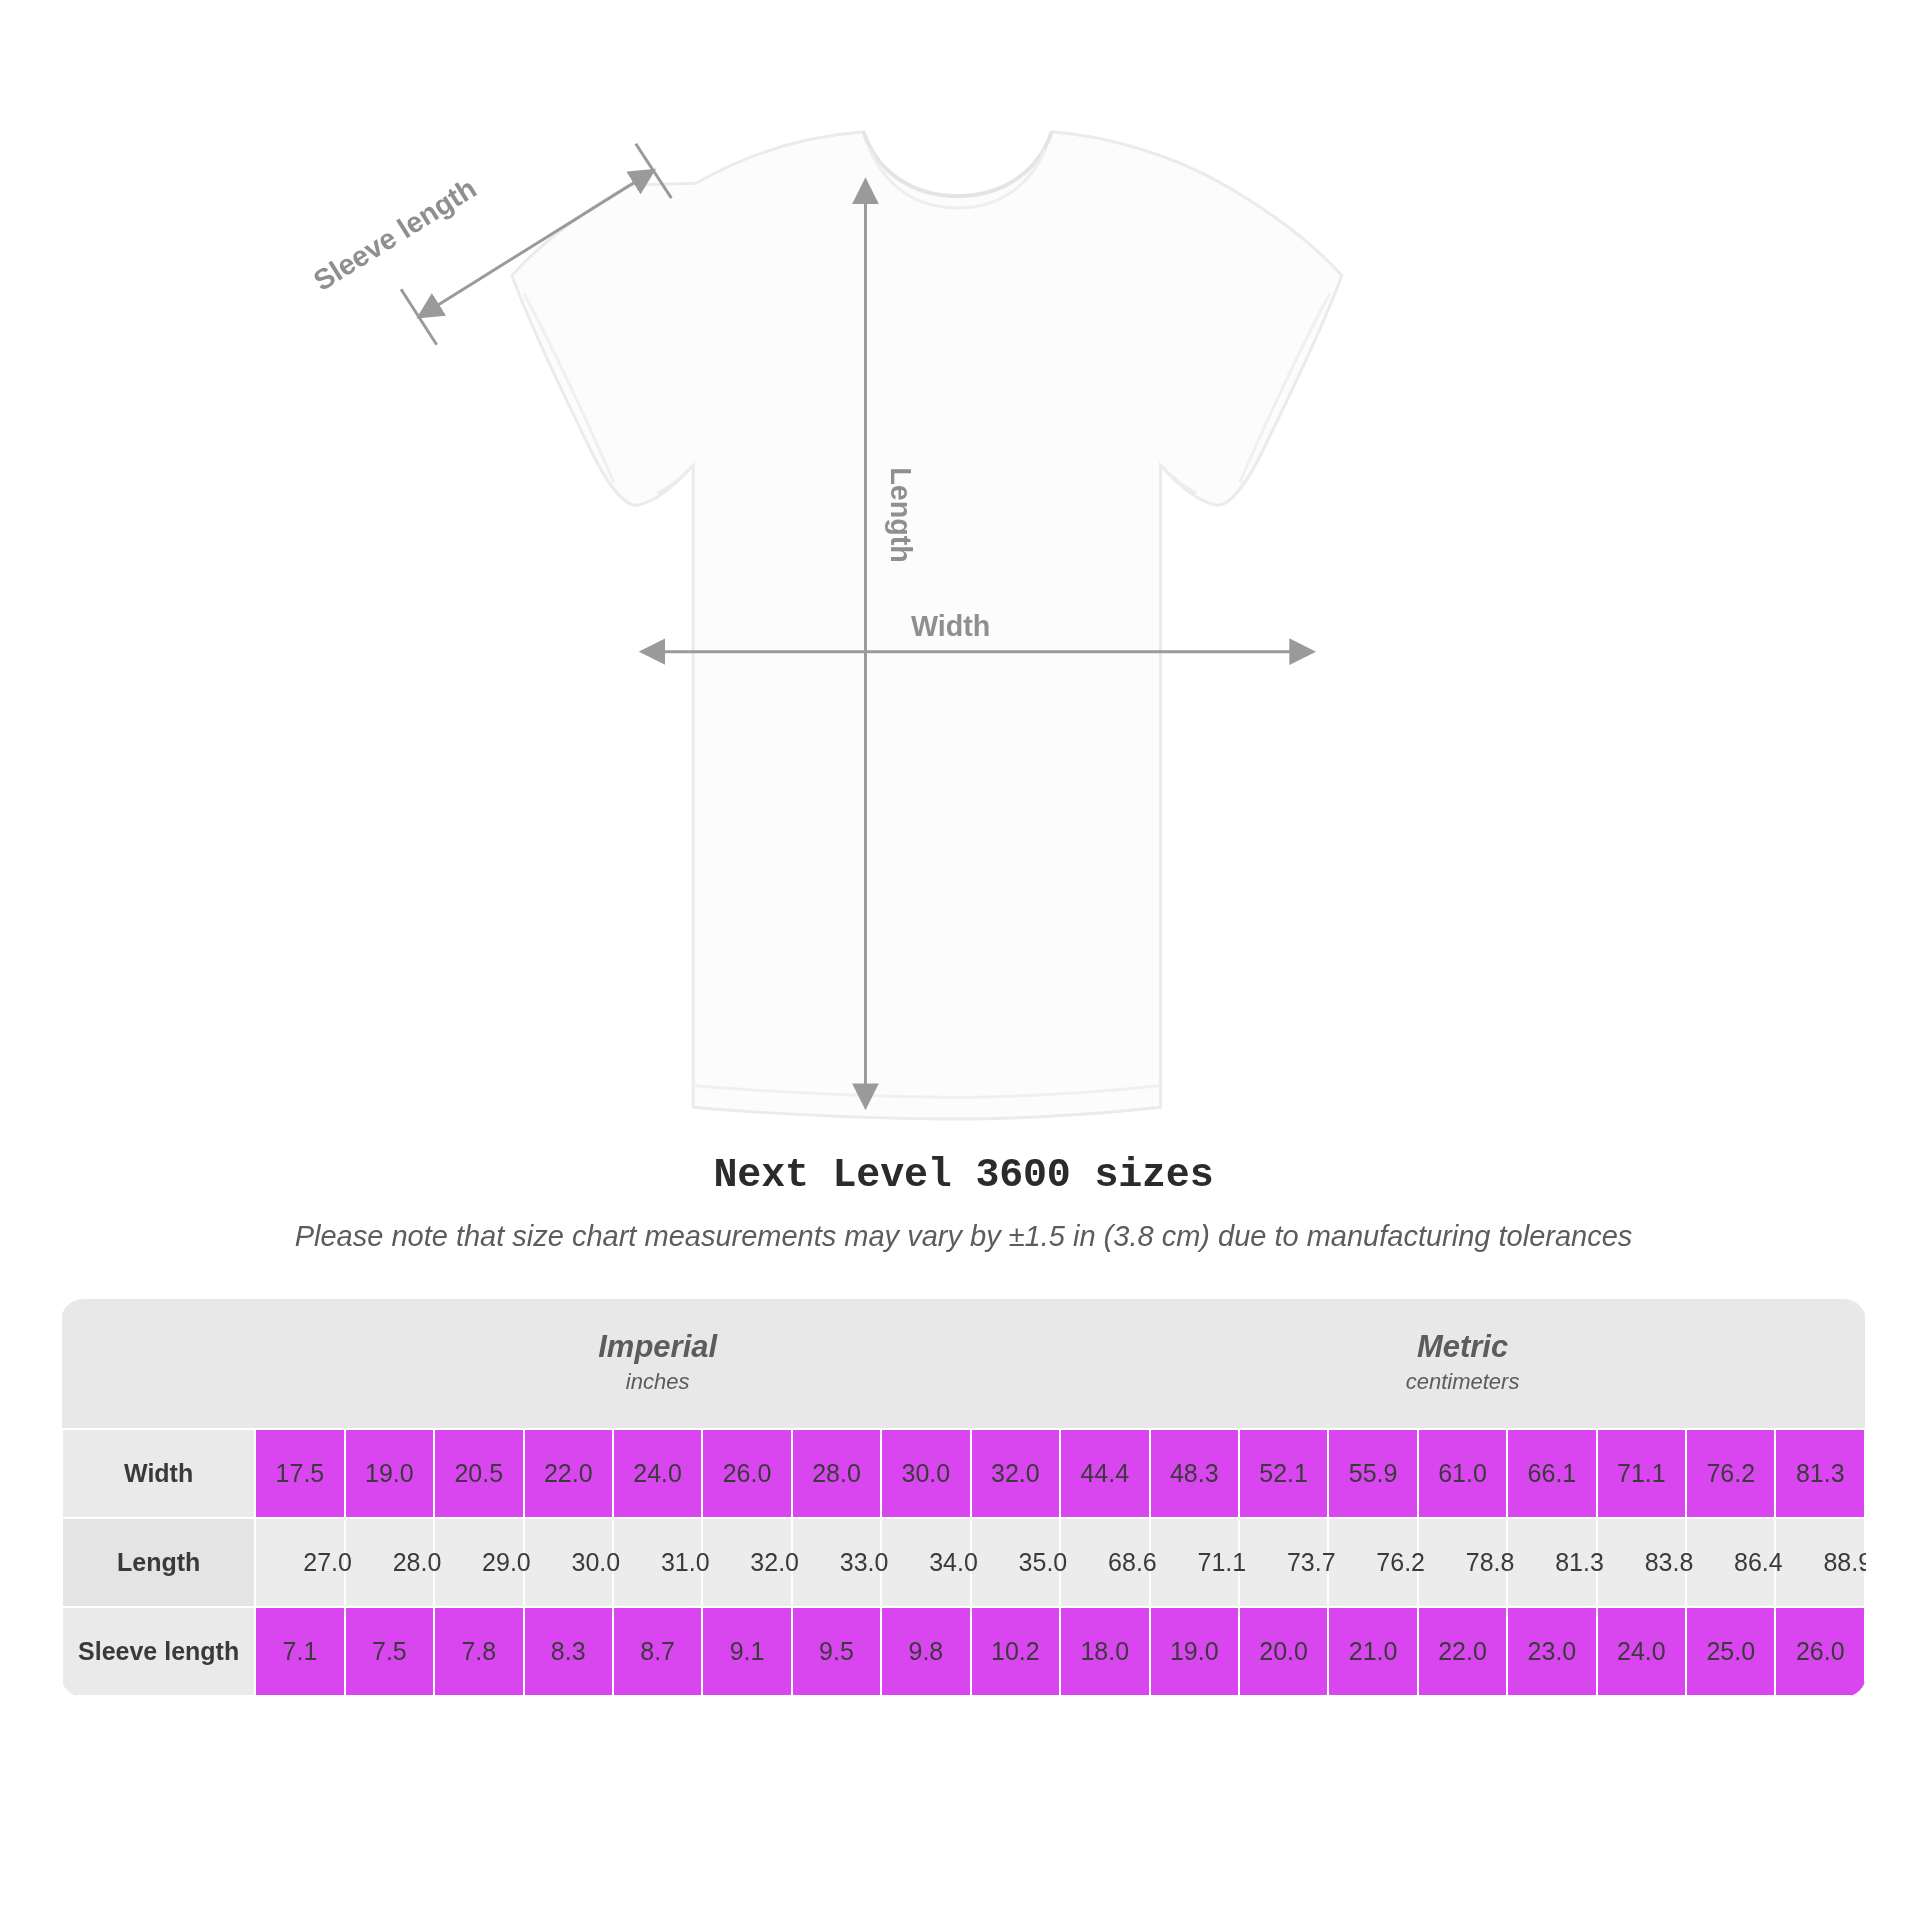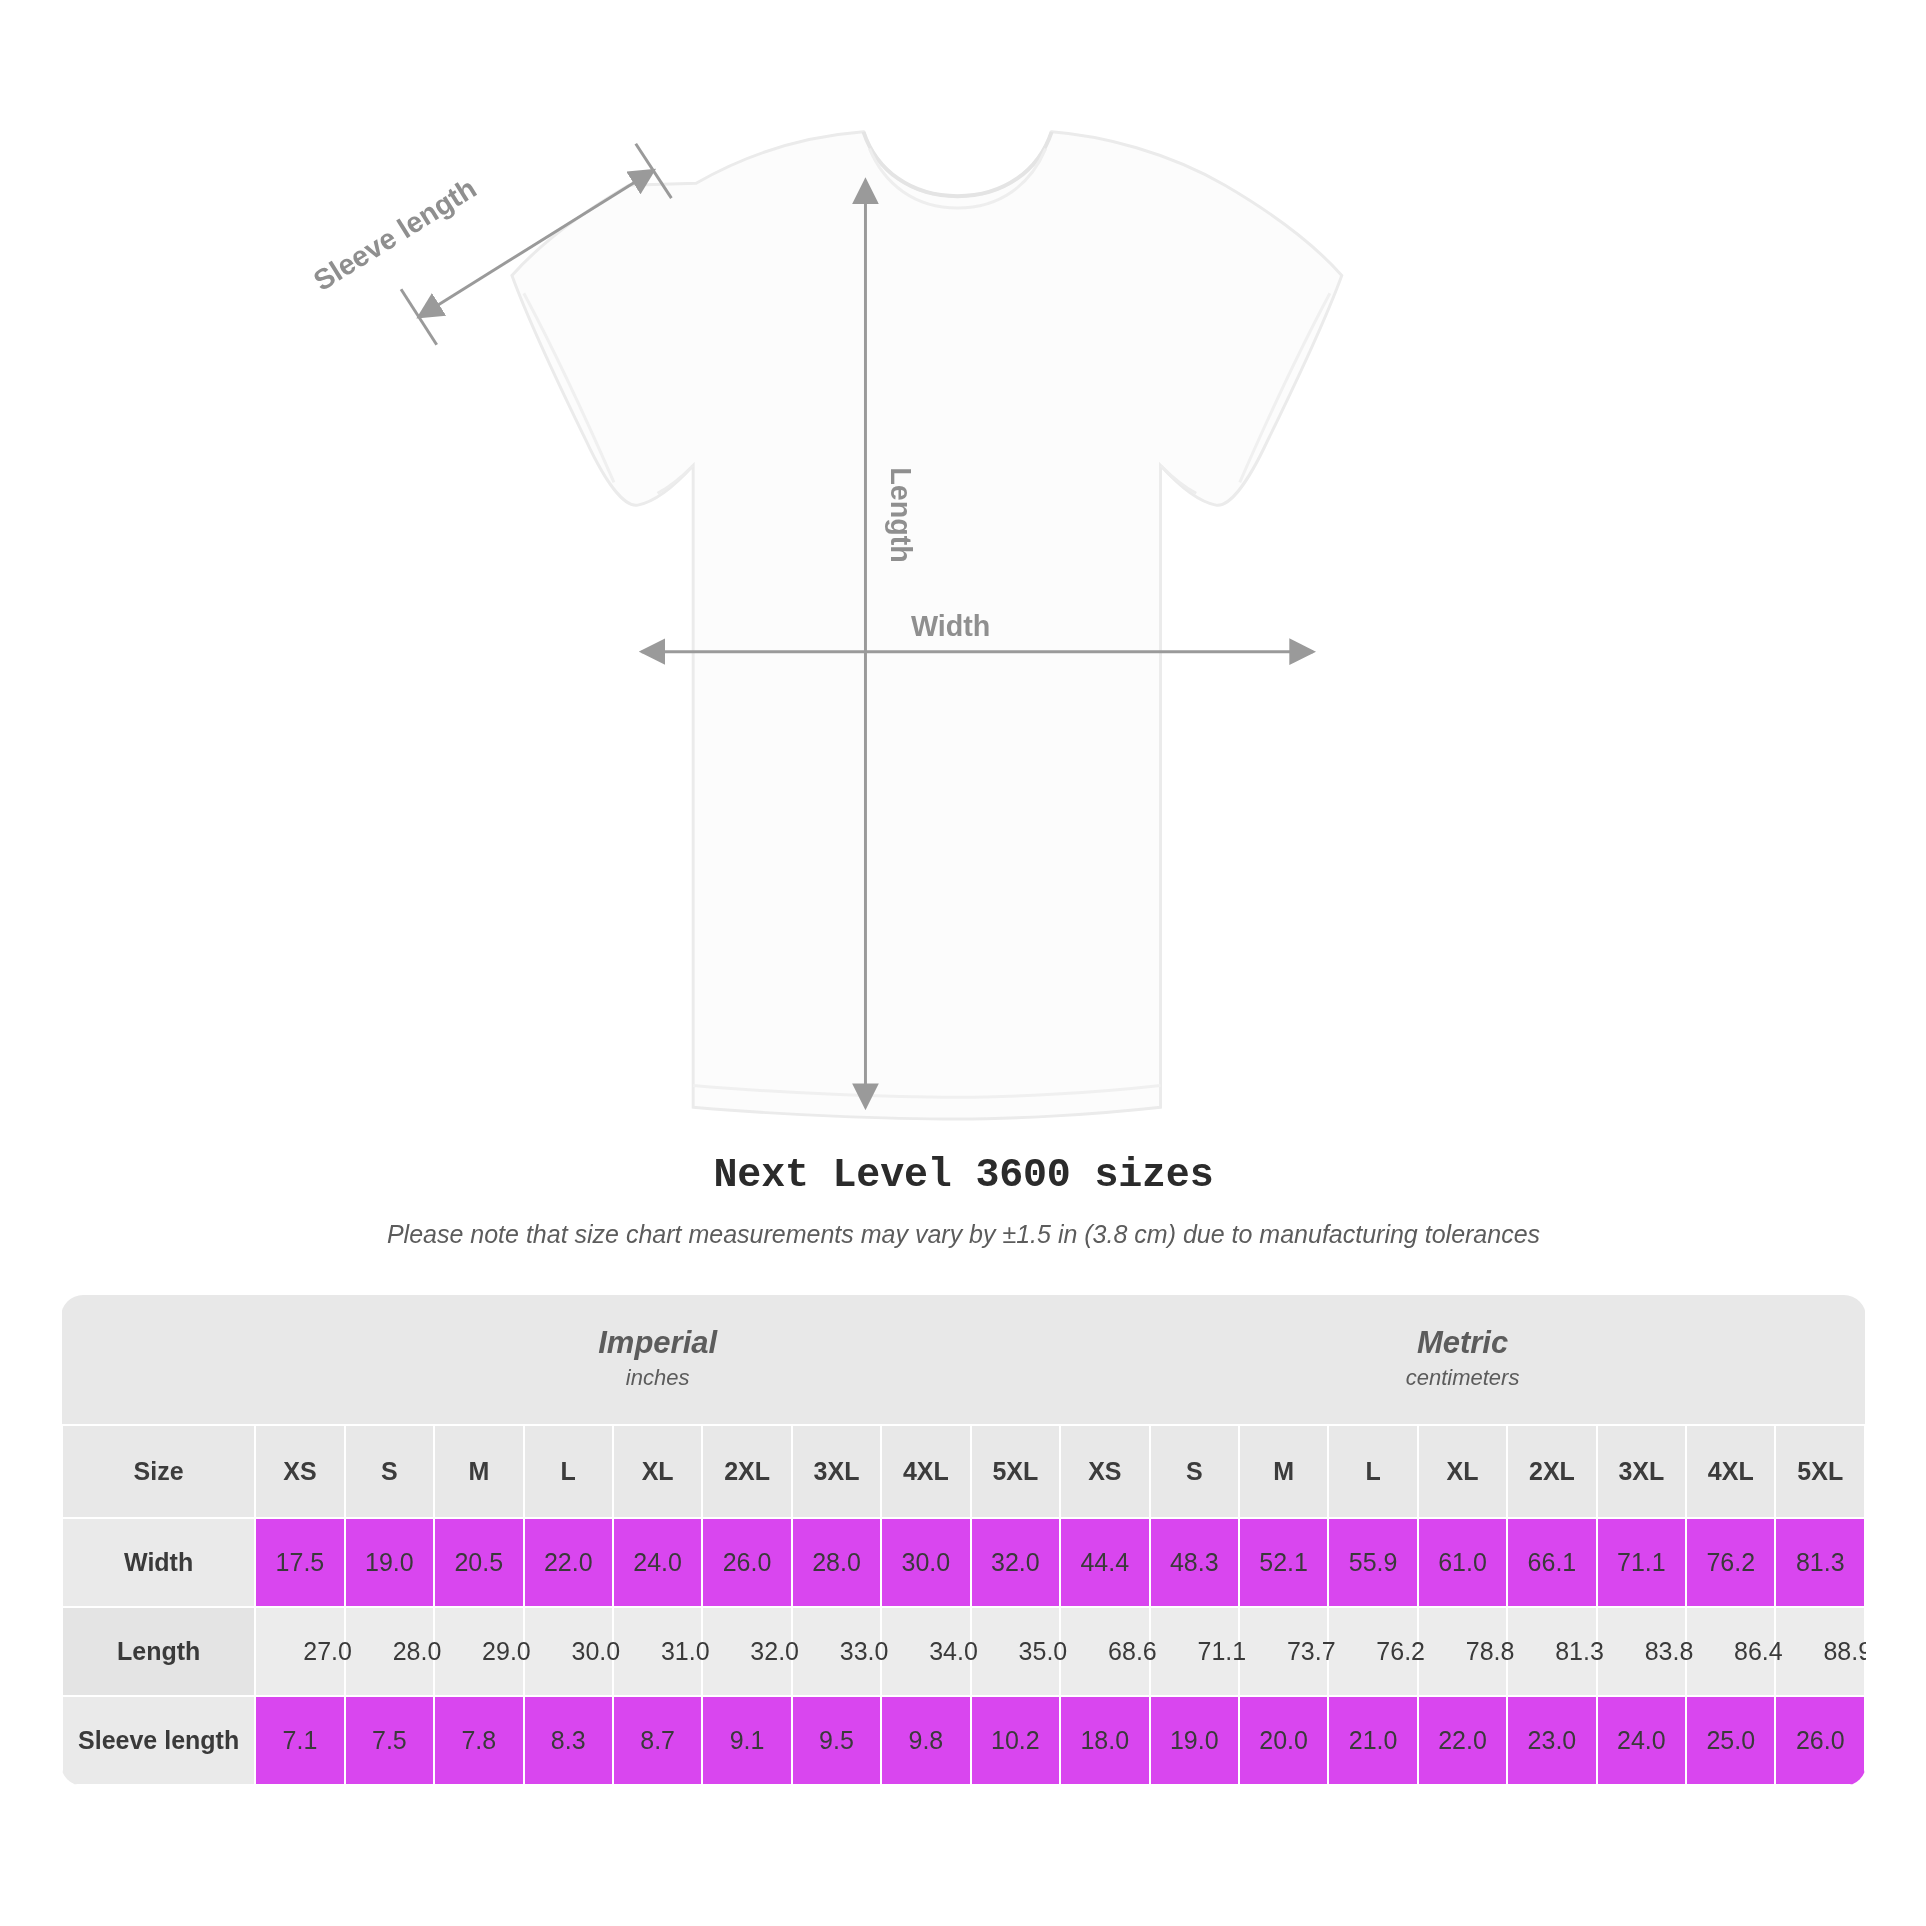--- a/index.html
+++ b/index.html
@@ -37,21 +37,21 @@
     font-size: 40px;
     font-weight: bold;
     color: #2b2b2b;
     margin: 0;
     padding-top: 14px;
     letter-spacing: -0.2px;
     font-family: Liberation Mono, monospace;
   }
   .chart-note {
     text-align: center;
-    font-size: 25px;
+    font-size: 29px;
     font-style: italic;
     color: #5c5c5c;
     margin: 0;
     padding-top: 22px;
   }
 
   
   .table-wrap {
     margin: 46px 61px 0 61px;
     border-radius: 22px;
@@ -191,41 +191,20 @@
           <td colspan="9">
             <div class="unit-name">Imperial</div>
             <div class="unit-sub">inches</div>
           </td>
           <td colspan="9">
             <div class="unit-name">Metric</div>
             <div class="unit-sub">centimeters</div>
           </td>
         </tr>
 
-        <tr class="header-row">
-          <td>Size</td>
-          <td>XS</td>
-          <td>S</td>
-          <td>M</td>
-          <td>L</td>
-          <td>XL</td>
-          <td>2XL</td>
-          <td>3XL</td>
-          <td>4XL</td>
-          <td>5XL</td>
-          <td>XS</td>
-          <td>S</td>
-          <td>M</td>
-          <td>L</td>
-          <td>XL</td>
-          <td>2XL</td>
-          <td>3XL</td>
-          <td>4XL</td>
-          <td>5XL</td>
-        </tr>
 
         <tr class="even-row">
           <td class="rowlabel">Width</td>
           <td class="datacell">17.5</td>
           <td class="datacell">19.0</td>
           <td class="datacell">20.5</td>
           <td class="datacell">22.0</td>
           <td class="datacell">24.0</td>
           <td class="datacell">26.0</td>
           <td class="datacell">28.0</td>

